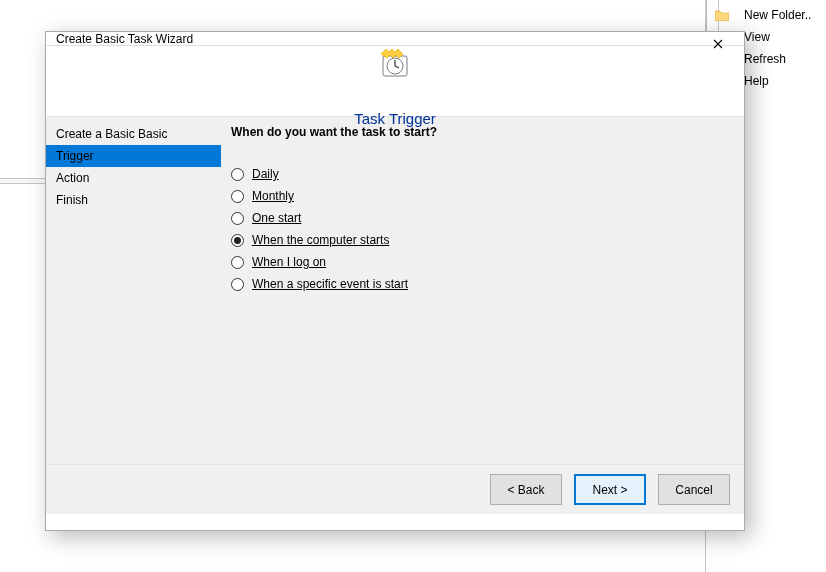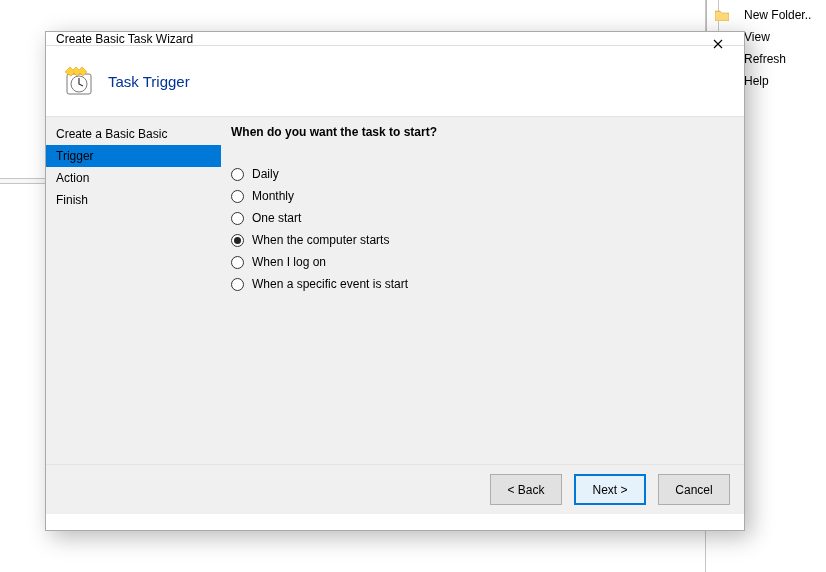--- a/index.html
+++ b/index.html
@@ -32,22 +32,23 @@
   .titlebar .close {
     width: 40px; height: 24px;
     display: flex; align-items: center; justify-content: center;
     cursor: pointer;
   }
   .titlebar .close svg { width: 10px; height: 10px; }
   .header {
     height: 70px;
     display: flex;
     align-items: center;
-    gap: 12px;
-    padding: 0 16px;
+    gap: 30px;
+    padding: 0 28px;
+    flex-direction: column;
   }
   .header .icon { width: 34px; height: 34px; position: relative; }
   .header h1 {
     font-size: 15px;
     font-weight: 400;
     color: #003399;
     margin: 0;
   }
   .body {
     display: flex;
@@ -74,20 +75,21 @@
   .content .question {
     margin: 0 0 24px 4px;
     font-weight: bold;
   }
   .radio-row {
     display: flex;
     align-items: center;
     gap: 8px;
     padding: 4px 4px;
     cursor: pointer;
+    text-decoration: underline;
   }
   .radio {
     width: 13px; height: 13px;
     border: 1px solid #333;
     border-radius: 50%;
     display: inline-flex;
     align-items: center; justify-content: center;
     background: #fff;
   }
   .radio.checked::after {

